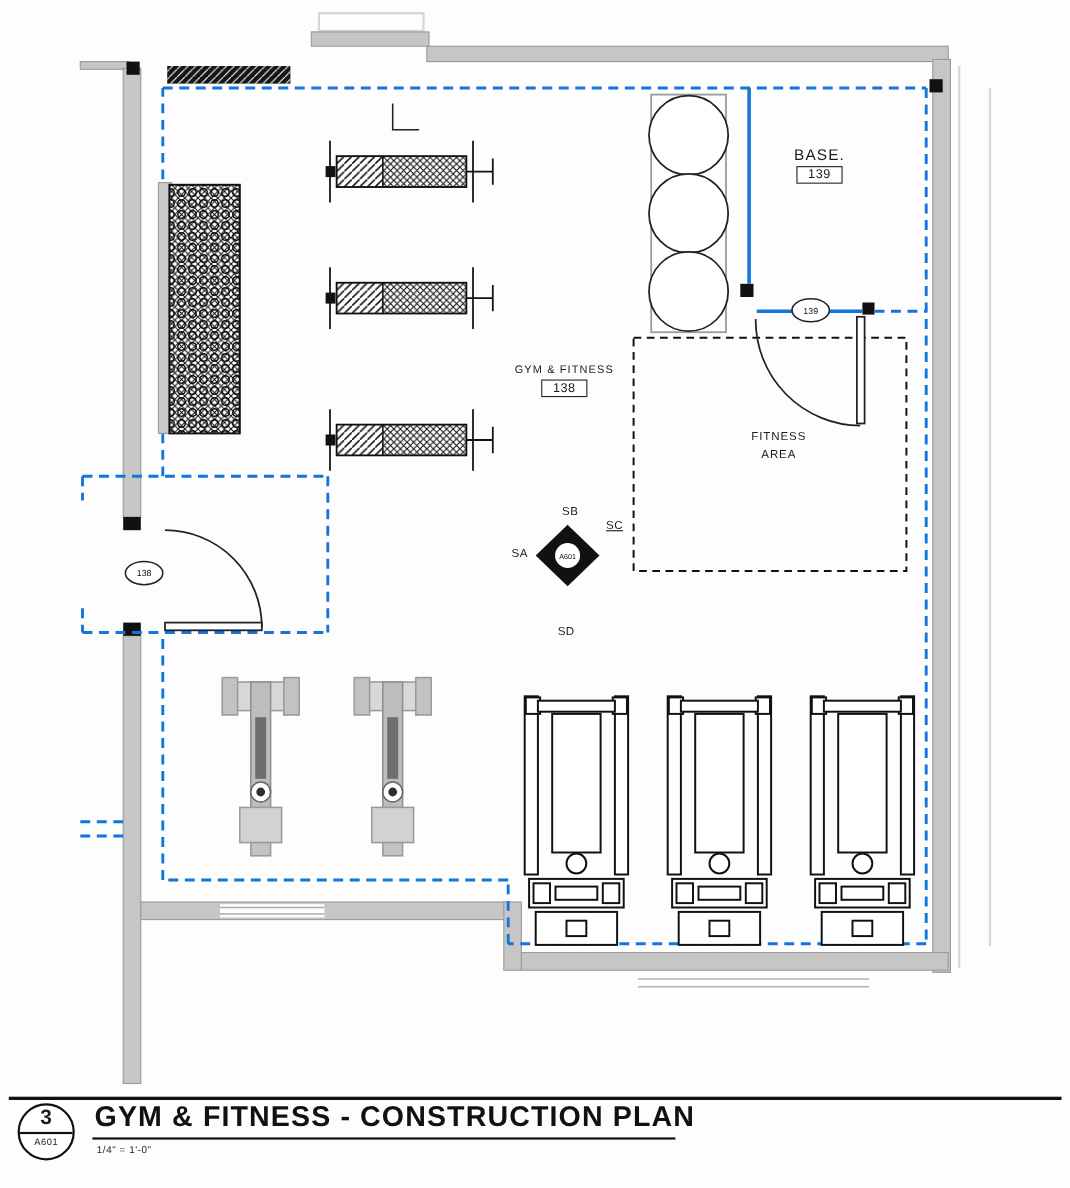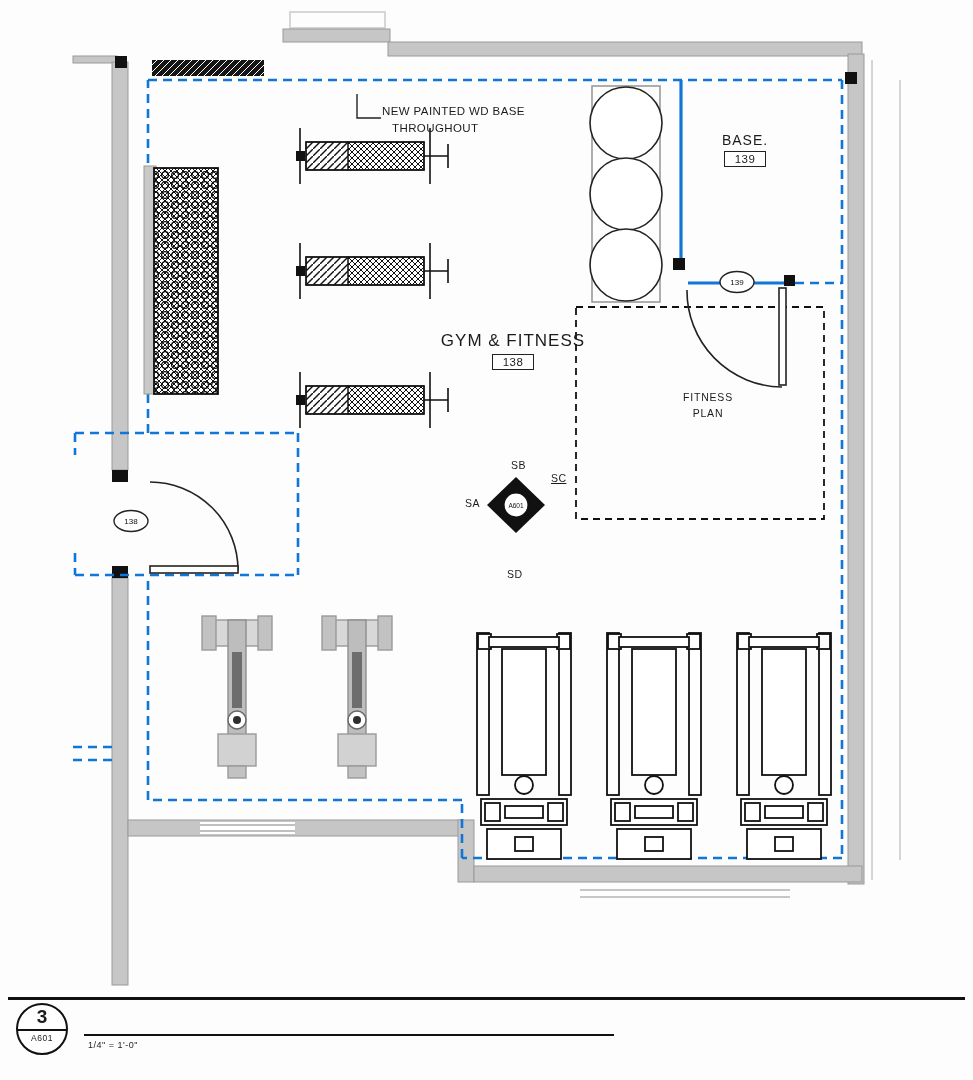--- a/index.html
+++ b/index.html
@@ -2,21 +2,21 @@
 <html><head>
 <meta charset="utf-8">
 <style>
   html,body{margin:0;padding:0;background:#fff;}
   #stage{position:relative;width:973px;height:1080px;background:#fdfdfd;overflow:hidden;
          font-family:"Liberation Sans",sans-serif;color:#1b1b1b;}
   .lbl{position:absolute;color:#1b1b1b;letter-spacing:.4px;}
   .center{text-align:center;}
   .roombox{display:inline-block;border:1.6px solid #222;padding:1px 10px;margin-top:3px;
            font-size:11.5px;letter-spacing:.5px;background:#fff;}
-  .room-name{font-size:17px;letter-spacing:1px;}
+  .room-name{font-size:10px;letter-spacing:1px;}
   .small-room-name{font-size:14px;letter-spacing:1px;}
   .note{font-size:11.5px;line-height:1.5;letter-spacing:.4px;}
   .stretch{font-size:10.5px;line-height:1.5;letter-spacing:.8px;}
   .mk{font-size:10.5px;letter-spacing:.4px;}
   svg text{font-family:"Liberation Sans",sans-serif;fill:#111;}
   
   .rule{position:absolute;background:#111;}
   .detail-circle{position:absolute;left:16px;top:1003px;width:52px;height:52px;border:2.4px solid #111;
                  border-radius:50%;display:flex;flex-direction:column;align-items:center;background:#fff;box-sizing:border-box;}
   .detail-circle .num{font-size:19px;font-weight:700;line-height:24px;}
@@ -185,49 +185,46 @@
     </g>
 
     <use href="#cableSym" x="202" y="616"></use>
     <use href="#cableSym" x="322" y="616"></use>
 
     <use href="#treadSym" x="477" y="633"></use>
     <use href="#treadSym" x="607" y="633"></use>
     <use href="#treadSym" x="737" y="633"></use>
   </svg>
 
-  <div class="lbl note" style="left:382px;top:103px;">
-    <span style="display:block;">NEW PAINTED WD BASE</span>
-    <span style="display:block;padding-left:10px;">THROUGHOUT</span>
-  </div>
 
   <div class="lbl center" style="left:690px;top:132px;width:110px;">
     <div class="small-room-name">BASE.</div>
     <span class="roombox">139</span>
   </div>
 
   <div class="lbl center" style="left:423px;top:331px;width:180px;">
     <div class="room-name">GYM &amp; FITNESS</div>
     <span class="roombox">138</span>
   </div>
 
   <div class="lbl center stretch" style="left:668px;top:390px;width:80px;">
     <span style="display:block;">FITNESS</span>
-    <span style="display:block;">PLAN</span>
+    <span style="display:block;">AREA</span>
   </div>
 
   <div class="lbl mk" style="left:511px;top:459px;">SB</div>
   <div class="lbl mk" style="left:465px;top:497px;">SA</div>
   <div class="lbl mk" style="left:551px;top:472px;text-decoration:underline;">SC</div>
   <div class="lbl mk" style="left:507px;top:568px;">SD</div>
 
   <div class="rule" style="left:8px;top:997px;width:957px;height:2.6px;"></div>
 
   <div class="detail-circle">
     <div class="num">3</div>
     <div class="div"></div>
     <div class="sheet">A601</div>
   </div>
 
+  <div class="plan-title">GYM &amp; FITNESS - CONSTRUCTION PLAN</div>
   <div class="rule" style="left:84px;top:1034px;width:530px;height:1.6px;"></div>
   <div class="plan-scale">1/4" = 1'-0"</div>
 
 </div>
 
 </body></html>

